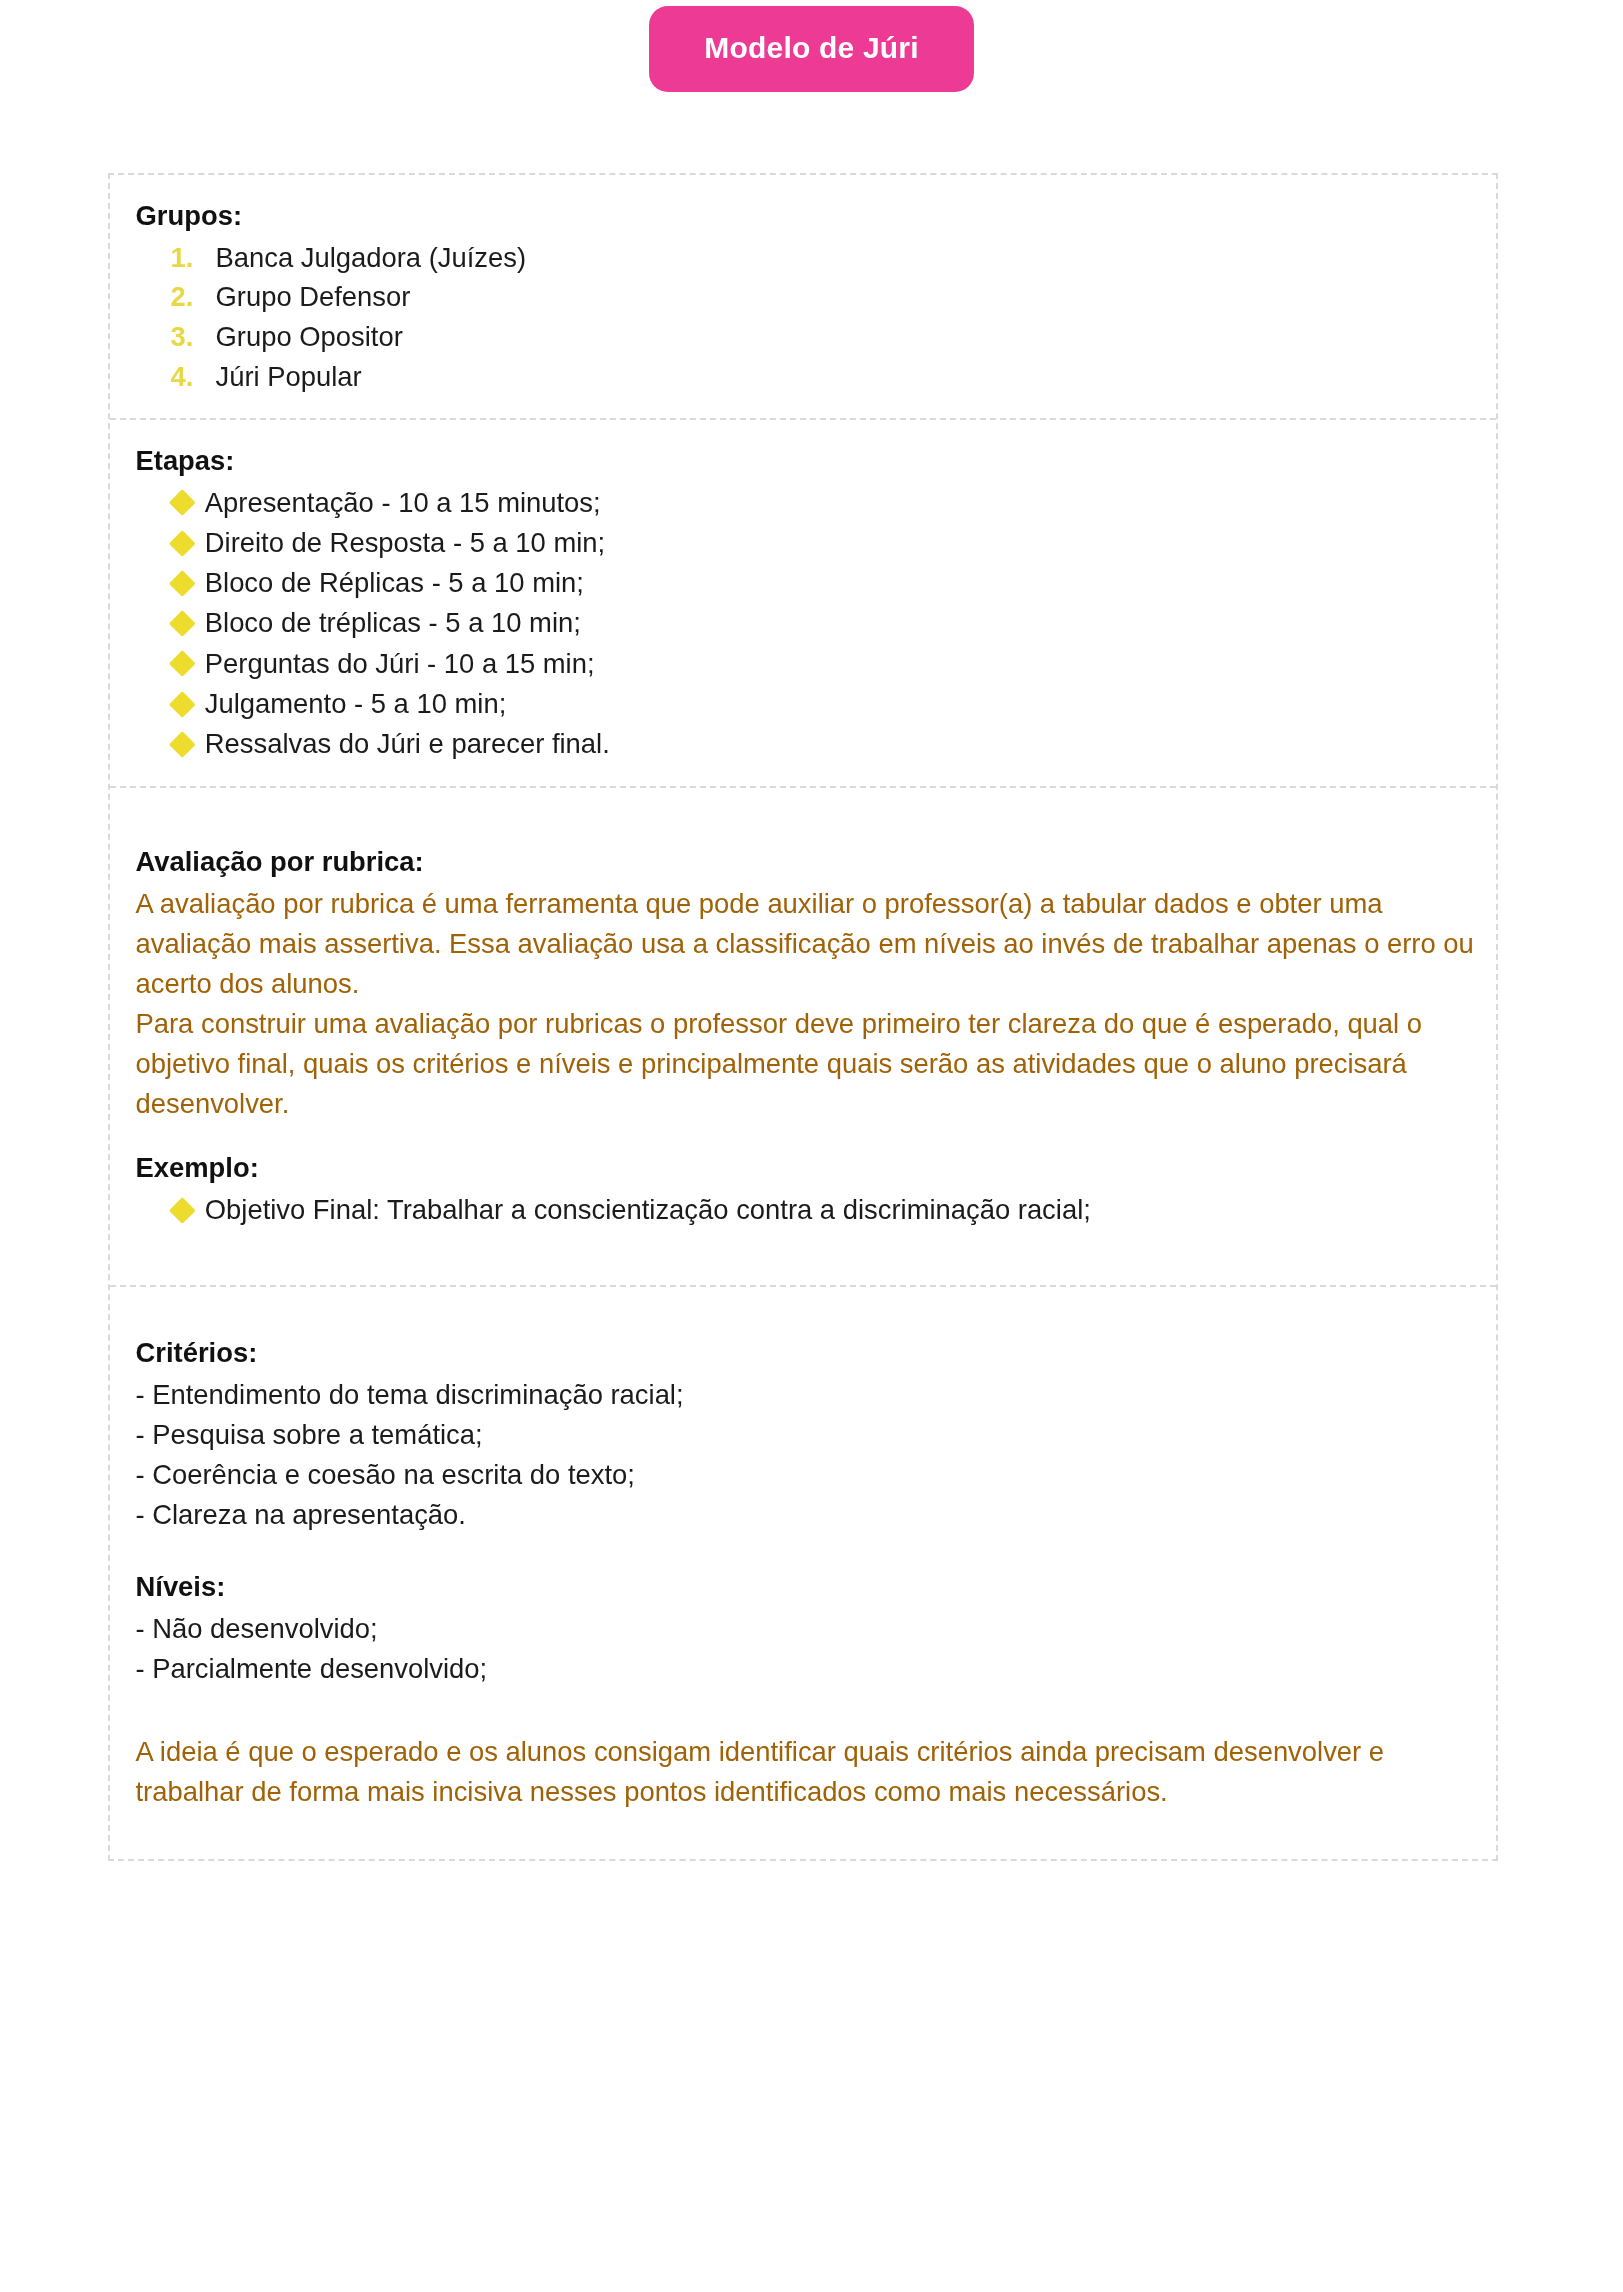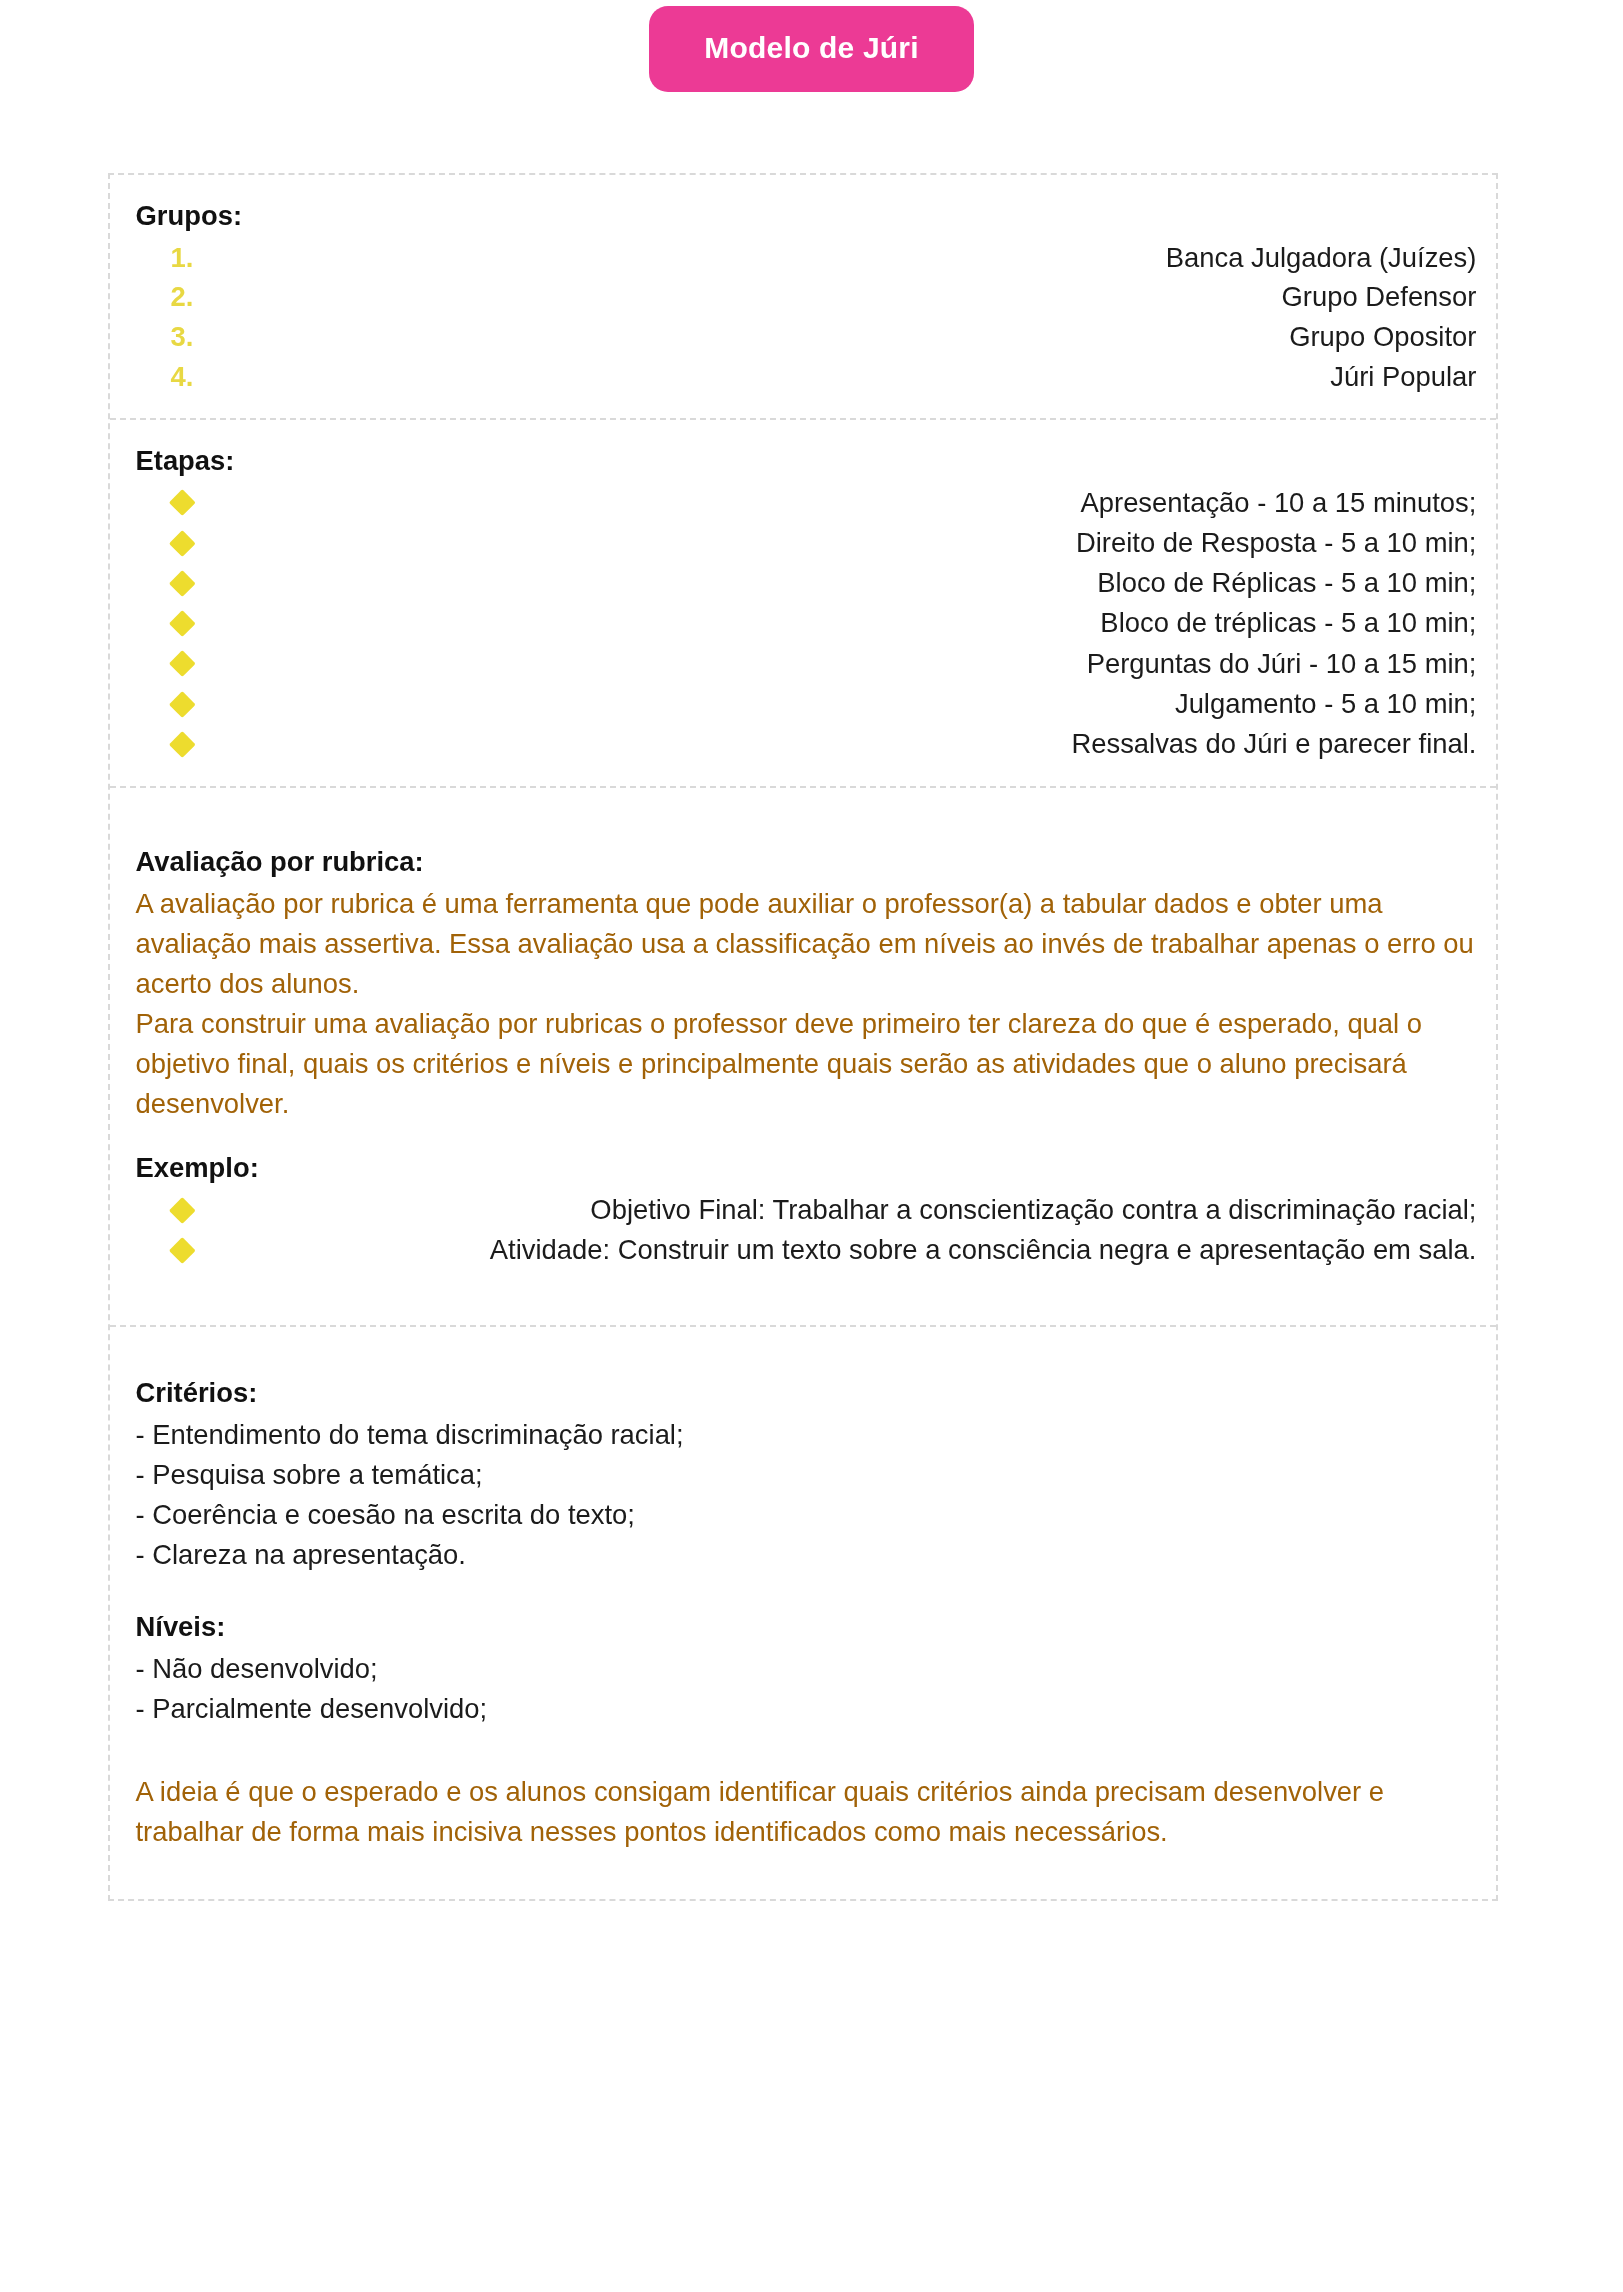--- a/index.html
+++ b/index.html
@@ -108,21 +108,21 @@
   }
   .diamond {
     flex: 0 0 auto;
     width: 18.6px;
     height: 18.6px;
     background: #eddc2e;
     transform: rotate(45deg);
     margin: 10.8px 13.7px 0 0;
     border-radius: 2px;
   }
-  .li-text { flex: 1 1 auto; text-align: right; }
+  .li-text { flex: 1 1 auto; }
 
   
   p.para {
     font-size: 27.4px;
     line-height: 1.46;
     margin: 0;
     color: #a16207;
   }
   p.para + p.para { margin-top: 0; }
   .spacer-sm { height: 25.5px; }
@@ -211,24 +211,20 @@
       <p class="para">A avaliação por rubrica é uma ferramenta que pode auxiliar o professor(a) a tabular dados e obter uma avaliação mais assertiva. Essa avaliação usa a classificação em níveis ao invés de trabalhar apenas o erro ou acerto dos alunos.</p>
       <p class="para">Para construir uma avaliação por rubricas o professor deve primeiro ter clareza do que é esperado, qual o objetivo final, quais os critérios e níveis e principalmente quais serão as atividades que o aluno precisará desenvolver.</p>
 
       <div class="spacer-sm"></div>
 
       <h2 class="heading">Exemplo:</h2>
       <ul class="diamond-list">
         <li>
           <span class="diamond"></span>
           <span class="li-text">Objetivo Final: Trabalhar a conscientização contra a discriminação racial;</span>
-        </li>
-        <li>
-          <span class="diamond"></span>
-          <span class="li-text">Atividade: Construir um texto sobre a consciência negra e apresentação em sala.</span>
         </li>
       </ul>
       <div class="spacer-md"></div>
     </div>
   </section>
 
   <section class="section">
     <div class="inner">
       <div class="spacer-sm"></div>
 

